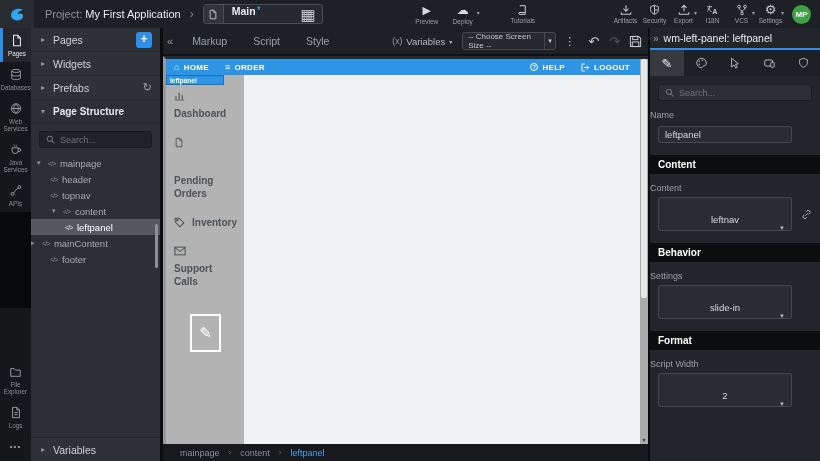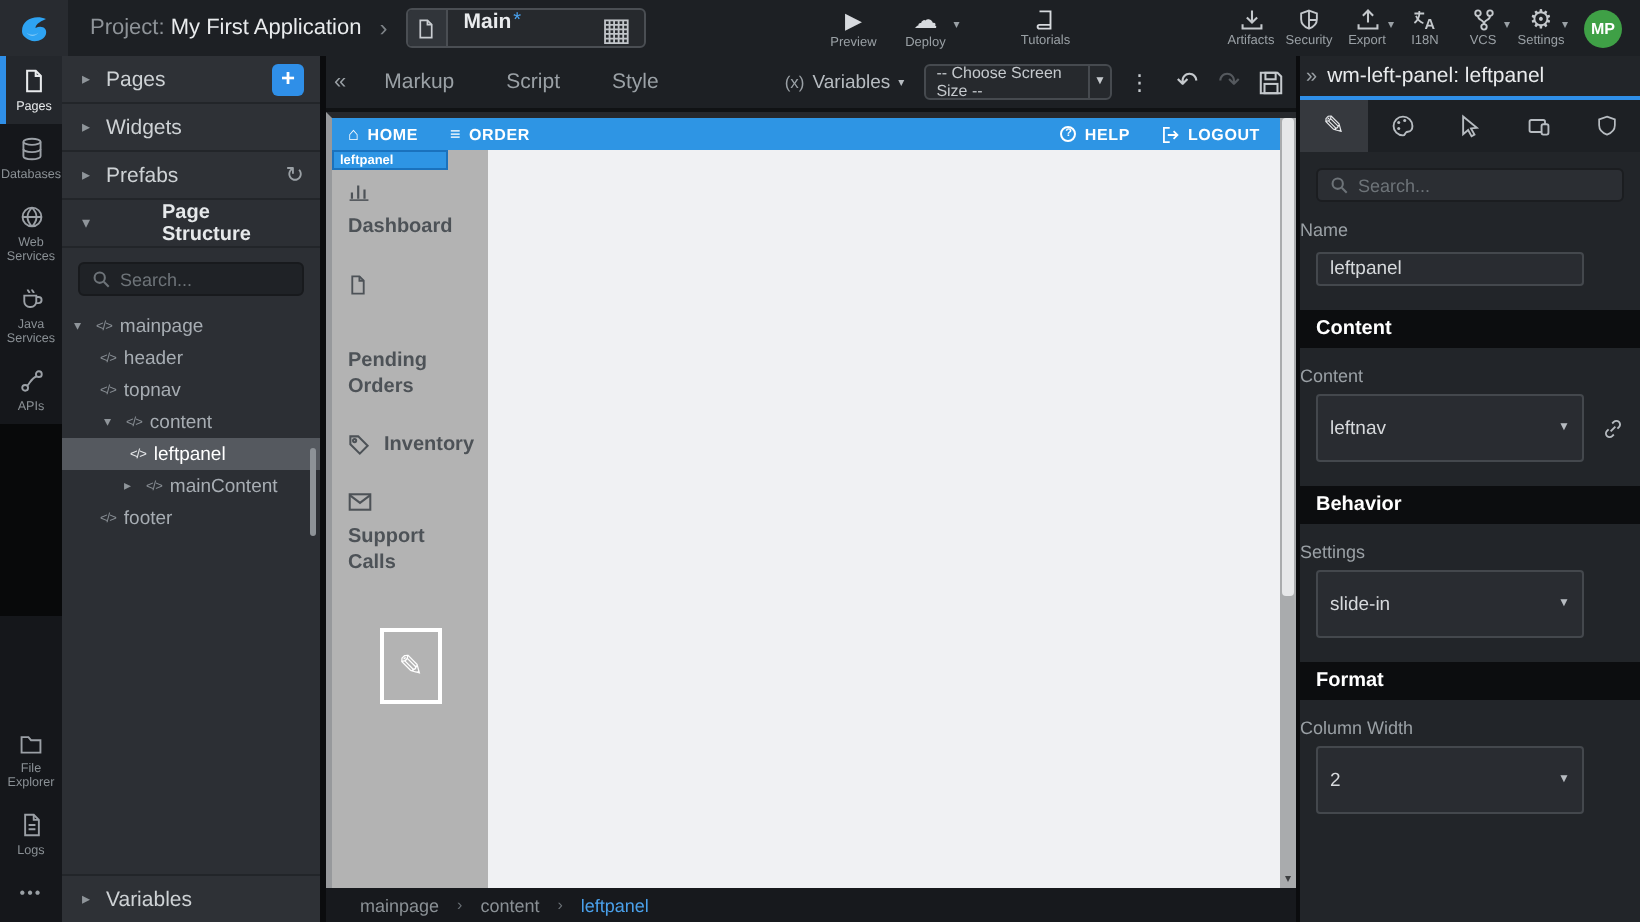--- a/index.html
+++ b/index.html
@@ -50,21 +50,21 @@
   .lp-search { margin:7px 8px; height:17px; background:#1f2226; border:1px solid #181a1d; border-radius:3px;
     display:flex; align-items:center; padding:0 6px; gap:5px; color:#6d7378; }
   .lp-search input { background:transparent; border:none; outline:none; color:#9aa0a5; font-size:9px; width:90px; }
   .lp-search input::placeholder { color:#6d7378; }
   .tree { font-size:9.5px; color:#a7adb3; position:relative; }
   .trow { height:16px; display:flex; align-items:center; gap:4px; white-space:nowrap; }
   .trow .caret { font-size:7px; color:#8f959a; width:7px; }
   .trow .code { font-size:6.5px; color:#878d93; letter-spacing:-0.5px; }
   .trow.sel { background:#55595f; color:#ffffff; }
   .trow.sel .code { color:#e7e9eb; }
-  .pad0 { padding-left:6px; } .pad1 { padding-left:19px; } .pad1c { padding-left:21px; } .pad2 { padding-left:34px; } .pad2c { padding-left:31px; }
+  .pad0 { padding-left:6px; } .pad1 { padding-left:19px; } .pad1c { padding-left:21px; } .pad2 { padding-left:34px; } .pad2c { }
   .lp-scroll { position:absolute; right:2px; top:196px; width:3px; height:44px; background:#8d9297; border-radius:2px; }
   .lp-vars { position:absolute; left:0; right:0; bottom:0; height:24px; border-top:1px solid #222529; background:#2e3136;
     display:flex; align-items:center; padding-left:10px; font-size:10.5px; color:#ced2d5; }
   .lp-vars .caret { color:#8f959a; font-size:8px; width:12px; }
 
   
   .workspace { position:absolute; top:28px; left:163px; width:485px; bottom:0; background:#17191d; }
   .ws-toolbar { height:28px; background:#1d2024; display:flex; align-items:center; border-bottom:2px solid #101214; }
   .collapse-l { color:#9aa0a5; font-size:11px; padding:0 6px 0 4px; }
   .ws-tab { height:26px; display:flex; align-items:center; padding:0 13px; font-size:10.5px; color:#9aa0a5; }
@@ -114,21 +114,21 @@
   .rp-search { margin:8px 8px 4px; height:17px; background:#2b2e33; border:1px solid #1b1d20; border-radius:3px;
     display:flex; align-items:center; padding:0 6px; gap:5px; color:#6d7378; }
   .rp-search input { background:transparent; border:none; outline:none; color:#9aa0a5; font-size:9px; width:110px; }
   .rp-search input::placeholder { color:#6d7378; }
   .rp-label { margin:9px 0 4px; font-size:9px; color:#9aa0a5; }
   .rp-input { margin:0 8px; width:134px; height:17px; background:#292c31; border:1px solid #44484d; border-radius:2px;
     color:#d6d9dc; font-size:9.5px; padding:0 6px; outline:none; }
   .rp-section { margin-top:12px; background:#0c0d0f; color:#fff; font-size:10px; font-weight:bold; padding:4px 8px; }
   .rp-row { display:flex; align-items:center; }
   .rp-select { margin-left:8px; width:134px; height:17px; background:#292c31; border:1px solid #44484d; border-radius:2px;
-    color:#d6d9dc; font-size:9.5px; display:flex; align-items:center; padding:16px 6px; }
+    color:#d6d9dc; font-size:9.5px; display:flex; align-items:center; padding:16px 6px;flex-direction:column; }
   .rp-select .dd { margin-left:auto; font-size:6px; color:#b7bcc1; }
   .link-ico { margin-left:9px; color:#b7bcc1; }
 </style>
 </head>
 <body>
 
 <div class="topbar">
   <div class="logo-tile">
     <svg width="18" height="18" viewBox="0 0 24 24">
       <path d="M4 14 C4 6 13 3 20 6 C15 8 13 10 13 12 C17 10 21 12 20 16 C19 20 13 22 9 20 C6 18.5 4 17 4 14 Z" fill="#2ea3f2"></path>
@@ -313,21 +313,21 @@
     <span class="caret">▸</span>
     <span>Widgets</span>
   </div>
   <div class="lp-head">
     <span class="caret">▸</span>
     <span>Prefabs</span>
     <span class="refresh">↻</span>
   </div>
   <div class="lp-head" style="background:#2c2f34;">
     <span class="caret">▾</span>
-    <span style="color:#e6e9eb;font-weight:bold;font-size:10px;margin-left:28px;">Page Structure</span>
+    <span style="color:#e6e9eb;font-weight:bold;font-size:10px;">Page Structure</span>
   </div>
   <div class="lp-search">
     <span>
       <svg width="9" height="9" viewBox="0 0 14 14" fill="none" stroke="currentColor" stroke-width="1.6">
           <circle cx="6" cy="6" r="4"></circle>
           <path d="M9.2 9.2 13 13"></path>
         </svg>
     </span>
     <input placeholder="Search..." style="">
   </div>
@@ -569,18 +569,18 @@
   </div>
 
   <div class="rp-section">Behavior</div>
   <div class="rp-label">Settings</div>
   <div class="rp-select">
     <span>slide-in</span>
     <span class="dd">▼</span>
   </div>
 
   <div class="rp-section">Format</div>
-  <div class="rp-label">Column Width</div>
+  <div class="rp-label">Script Width</div>
   <div class="rp-select">
     <span>2</span>
     <span class="dd">▼</span>
   </div>
 </div>
 
 </body></html>

